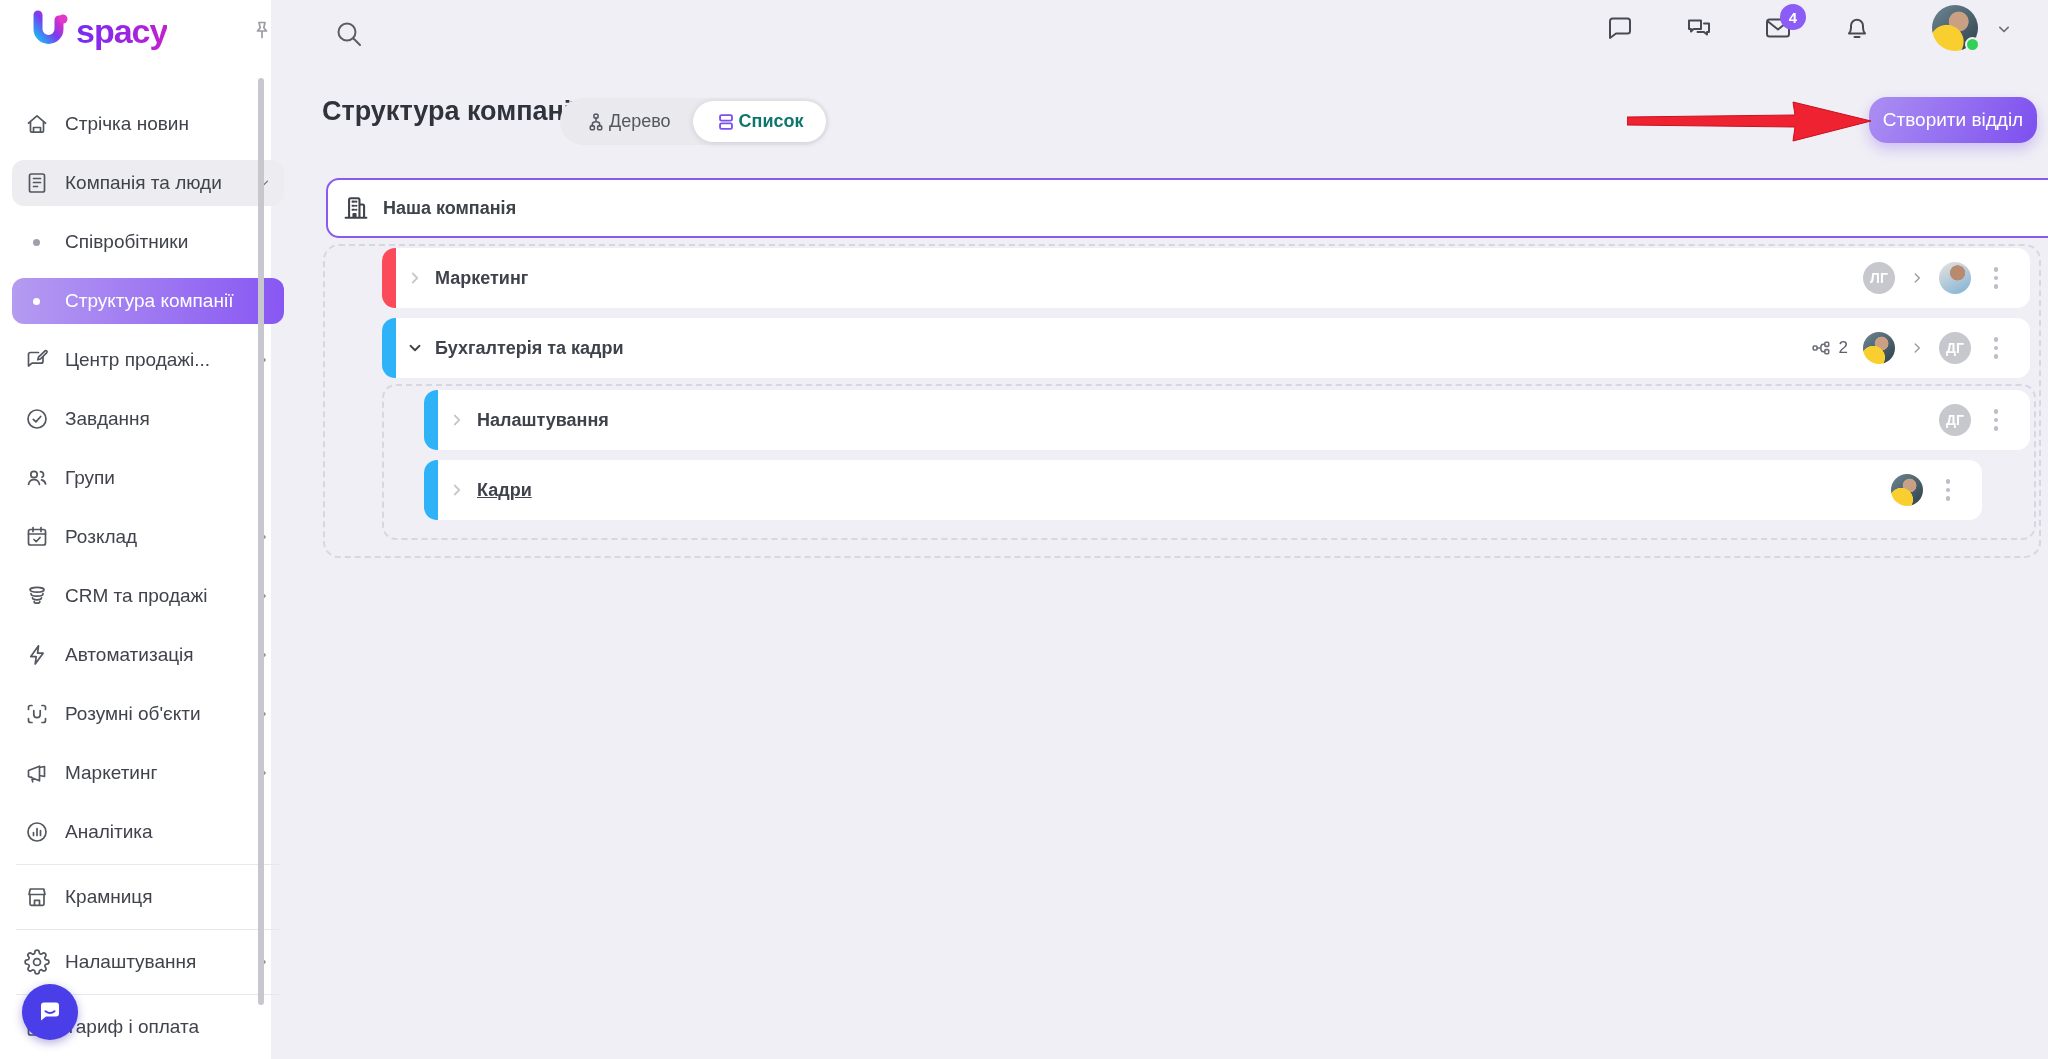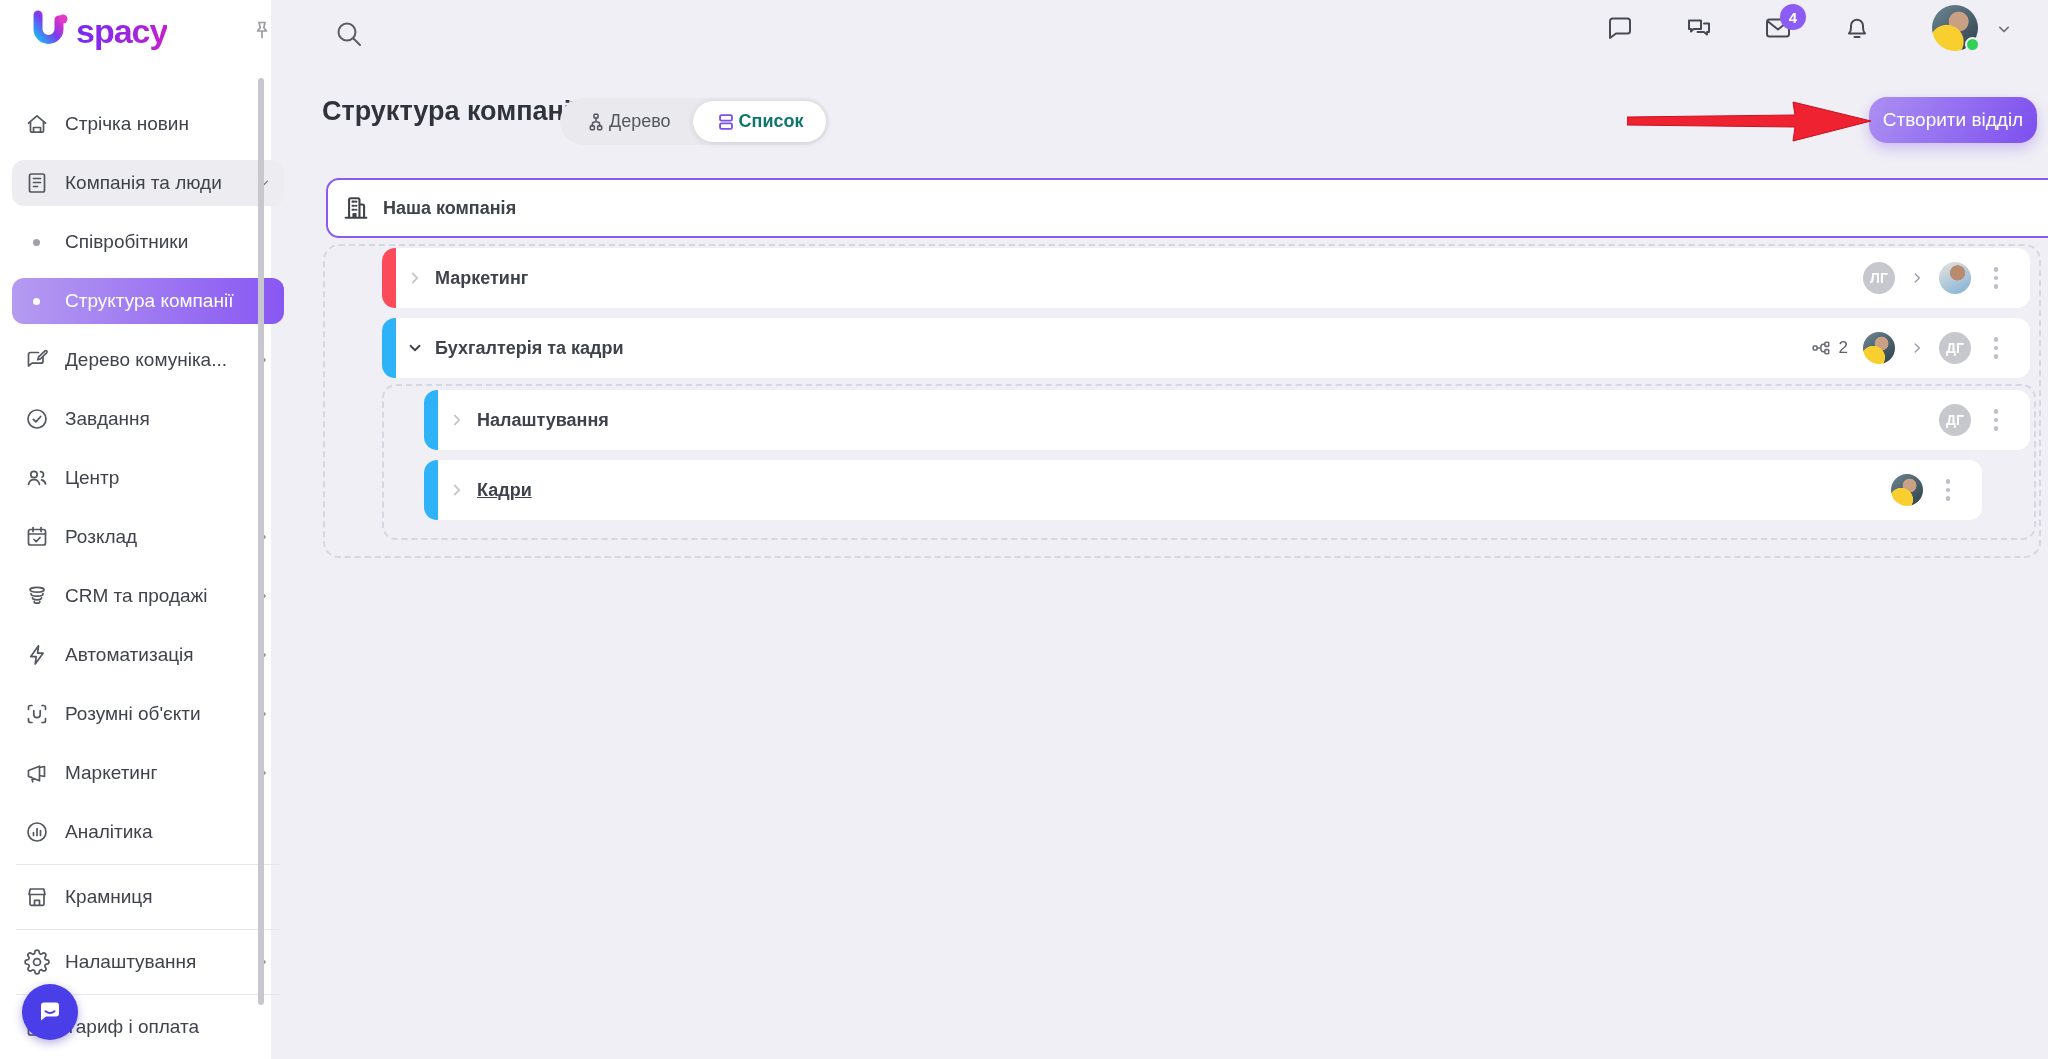--- a/index.html
+++ b/index.html
@@ -146,40 +146,40 @@
     <div class="mi active">
       <span class="bullet"></span>
       <span>Структура компанії</span>
     </div>
 
     <div class="mi">
       <svg class="main-ic ic" viewBox="0 0 26 26">
         <path d="M4.5 7.5a2 2 0 0 1 2-2h8M4.5 7.5v11.5l3.5-2.8h9a2 2 0 0 0 2-2v-4"></path>
         <path d="M14.5 10.2 21 3.8a1.3 1.3 0 0 1 1.8 1.8l-6.4 6.4-2.6.8z"></path>
       </svg>
-      <span>Дерево комуніка...</span>
+      <span>Центр продажі...</span>
       <svg class="chev-r ic" width="18" height="18" viewBox="0 0 24 24" style="stroke:#8a8d95">
           <path d="M9 6l6 6-6 6"></path>
         </svg>
     </div>
 
     <div class="mi">
       <svg class="main-ic ic" viewBox="0 0 26 26">
         <circle cx="13" cy="13" r="9"></circle>
           <path d="M9.3 13.3l2.6 2.6 4.8-5.4"></path>
       </svg>
       <span>Завдання</span>
     </div>
 
     <div class="mi">
       <svg class="main-ic ic" viewBox="0 0 26 26">
         <circle cx="10" cy="9.5" r="3.2"></circle>
         <path d="M4.5 19.5c.6-3.2 2.7-4.9 5.5-4.9s4.9 1.7 5.5 4.9M16.5 6.7a3 3 0 0 1 1.5 5.6M17.5 14.8c2.2.4 3.6 1.8 4.1 4.2"></path>
       </svg>
-      <span>Центр</span>
+      <span>Групи</span>
     </div>
 
     <div class="mi">
       <svg class="main-ic ic" viewBox="0 0 26 26">
         <rect x="4.5" y="5.5" width="17" height="15.5" rx="2"></rect>
         <path d="M9 3.5v4M17 3.5v4M4.5 10h17M10 15.5l2.2 2.2 3.8-4.2"></path>
       </svg>
       <span>Розклад</span>
       <svg class="chev-r ic" width="18" height="18" viewBox="0 0 24 24" style="stroke:#8a8d95">
           <path d="M9 6l6 6-6 6"></path>

